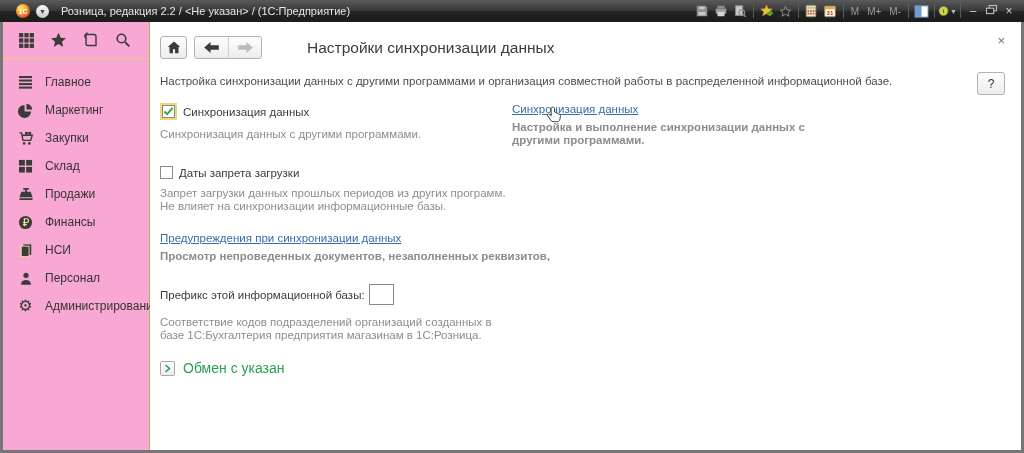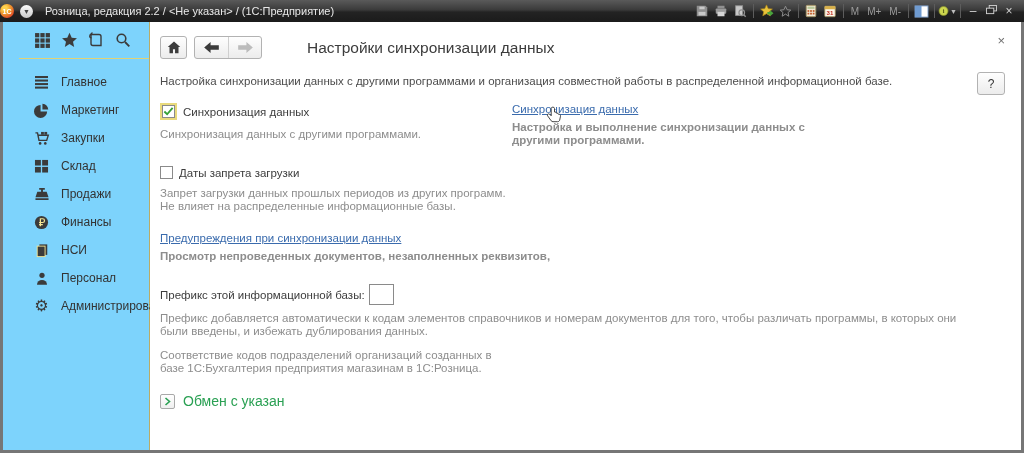--- a/index.html
+++ b/index.html
@@ -5,21 +5,21 @@
   * { box-sizing: border-box; margin: 0; padding: 0; }
   html,body { width:1024px; height:453px; overflow:hidden; }
   body { font-family: "Liberation Sans", "DejaVu Sans", sans-serif; background:#fff; position:relative; }
 
   .window { width:1024px; height:453px; position:relative; }
 
   
   .titlebar {
     height:22px; width:100%;
     background: linear-gradient(#5a5a5a 0%, #3a3a3a 45%, #232323 55%, #1b1b1b 100%);
-    display:flex; align-items:center; padding:0 6px 0 0;
+    display:flex; align-items:center; padding:0 6px 0 16px;
     color:#e3e3e3; font-size:11px;
   }
   .logo-1c {
     width:14px; height:14px; border-radius:50%;
     background: radial-gradient(circle at 35% 30%, #ffd34f 15%, #f0a030 40%, #d93425 85%);
     display:flex; align-items:center; justify-content:center;
     color:#fff; font-size:7px; font-weight:bold; flex:0 0 auto;
   }
   .menu-drop {
     width:13px; height:13px; border-radius:50%; margin-left:6px;
@@ -39,21 +39,21 @@
   .win-ctl { color:#d2d2d2; font-size:12px; width:18px; text-align:center; line-height:17px; }
 
   
   .body-wrap {
     display:flex; height:431px;
     border-left:3px solid #767676; border-right:3px solid #767676; border-bottom:3px solid #767676;
     background:#fff;
   }
 
   
-  .sidebar { width:147px; background:#7dd3fc; border-right:1px solid #b9ab66; display:flex; flex-direction:column;padding-left:16px; }
+  .sidebar { width:147px; background:#f9a8d4; border-right:1px solid #b9ab66; display:flex; flex-direction:column; }
   .sb-tools { height:37px; display:flex; align-items:center; justify-content:space-between; padding:0 16px 0 13px; border-bottom:1px solid #e2d274; }
   .sb-tool { width:20px; height:20px; display:flex; align-items:center; justify-content:center; }
   .sb-menu { padding-top:9px; }
   .sb-item { display:flex; align-items:center; height:28px; padding-left:14px; cursor:default; }
   .sb-item .ico { width:17px; height:17px; display:flex; align-items:center; justify-content:center; flex:0 0 auto; }
   .sb-item .lbl { margin-left:11px; font-size:12px; color:#333; white-space:nowrap; }
   .gear-glyph { font-size:16px; color:#3b3b3b; line-height:16px; }
 
   
   .content { flex:1; position:relative; background:#fff;border-radius:20px; }
@@ -385,33 +385,32 @@
             <div class="desc mt6">Настройка и выполнение синхронизации данных с другими программами.</div>
           </div>
         </div>
 
         <div class="section">
           <div class="cb-row">
             <span class="checkbox"></span>
             <span class="cb-label lbl-dark">Даты запрета загрузки</span>
           </div>
           <div class="desc mt8">Запрет загрузки данных прошлых периодов из других программ.</div>
-          <div class="desc">Не влияет на распределенные информационные базы.</div>
+          <div class="desc">Не влияет на синхронизации информационные базы.</div>
         </div>
 
         <div class="section">
           <a class="link">Предупреждения при синхронизации данных</a>
           <div class="desc mt6">Просмотр непроведенных документов, незаполненных реквизитов,</div>
         </div>
 
         <div class="prefix-row">
           <span class="lbl-dark">Префикс этой информационной базы:</span>
           <input class="prefix-input" type="text" value="" style="">
         </div>
-        <div class="desc prefix-desc">Префикс добавляется автоматически к кодам элементов справочников и номерам документов для того, чтобы различать программы, в которых они были введены, и избежать дублирования данных.</div>
 
         <div class="desc" style="margin-top:11px;">Соответствие кодов подразделений организаций созданных в</div>
         <div class="desc">базе 1С:Бухгалтерия предприятия магазинам в 1С:Розница.</div>
 
         <div class="expander">
           <span class="exp-btn">
             <svg width="7" height="9" viewBox="0 0 7 9">
                 <path fill="none" stroke="#2aa053" stroke-width="1.6" d="M1.5 1l4 3.5-4 3.5"></path>
               </svg>
           </span>

